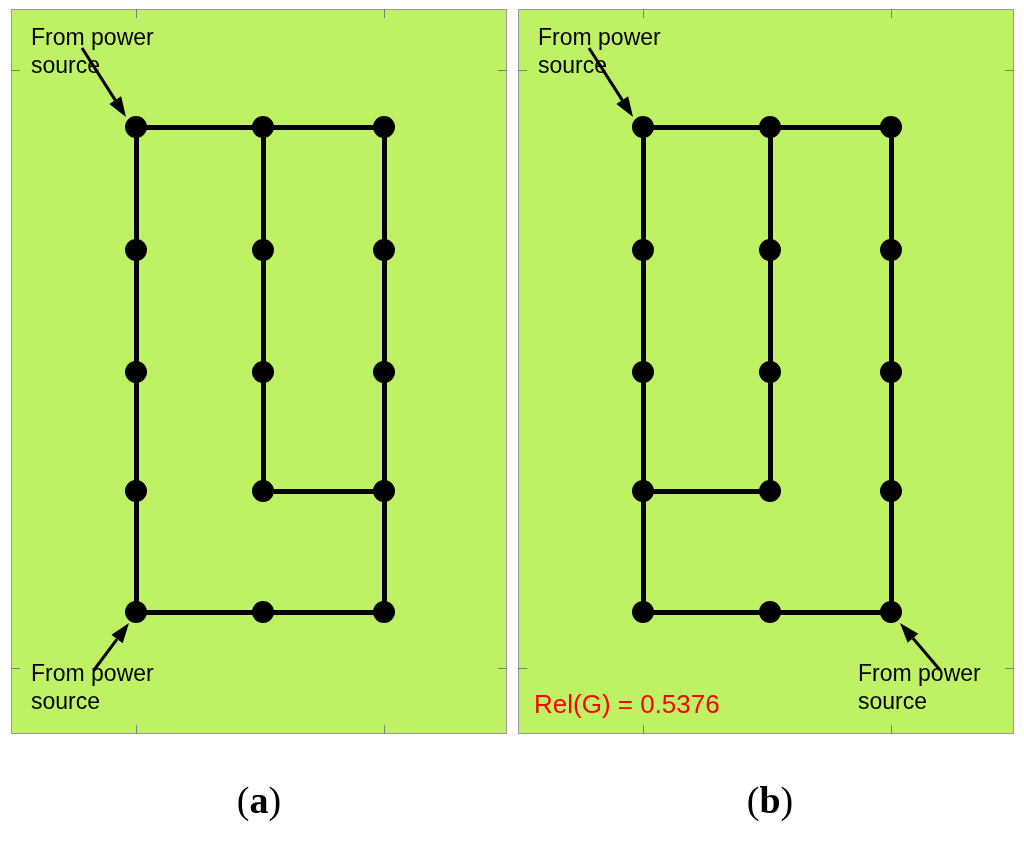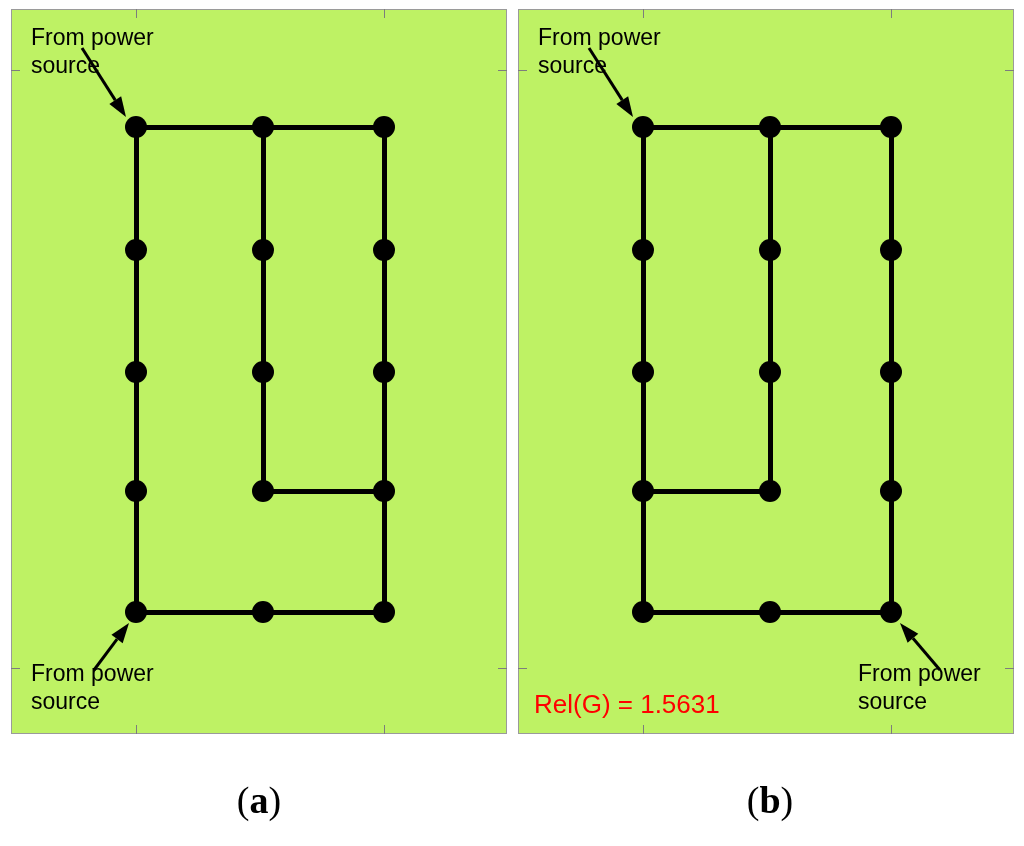--- a/index.html
+++ b/index.html
@@ -184,21 +184,21 @@
       <div class="node" style="left: 125px; top: 482px;"></div>
       <div class="node" style="left: 252px; top: 482px;"></div>
       <div class="node" style="left: 373px; top: 482px;"></div>
       <div class="node" style="left: 125px; top: 603px;"></div>
       <div class="node" style="left: 252px; top: 603px;"></div>
       <div class="node" style="left: 373px; top: 603px;"></div>
       <div class="anno" style="left: 20px; top: 14px;">From power
 source</div>
       <div class="anno" style="left: 340px; top: 650px;">From power
 source</div>
-      <div class="rel-label" style="left: 16px; bottom: 14px;">Rel(G) = 1.5631</div>
+      <div class="rel-label" style="left: 16px; bottom: 14px;">Rel(G) = 0.5376</div>
     </div>
     <svg class="arrow-svg" width="1024" height="846" style="left: 0px; top: 0px; position: absolute; pointer-events: none;">
       <line x1="589" y1="48" x2="622.246681167653" y2="100.13684092200127" stroke="#000000" stroke-width="3"></line>
       <polygon points="633,117 616.3445754903535,103.90050251332272 628.1487868449526,96.37317933067982" fill="#000000"></polygon>
     </svg>
     <svg class="arrow-svg" width="1024" height="846" style="left: 0px; top: 0px; position: absolute; pointer-events: none;">
       <line x1="940" y1="670" x2="912.9623725905672" y2="638.2307877939164" stroke="#000000" stroke-width="3"></line>
       <polygon points="900,623 918.2931483184379,633.6939573872179 907.6315968626964,642.767618200615" fill="#000000"></polygon>
     </svg>
     <div class="caption" style="left: 670px; top: 778px;"><span class="par">(</span><span class="ltr">b</span><span class="par">)</span></div>

